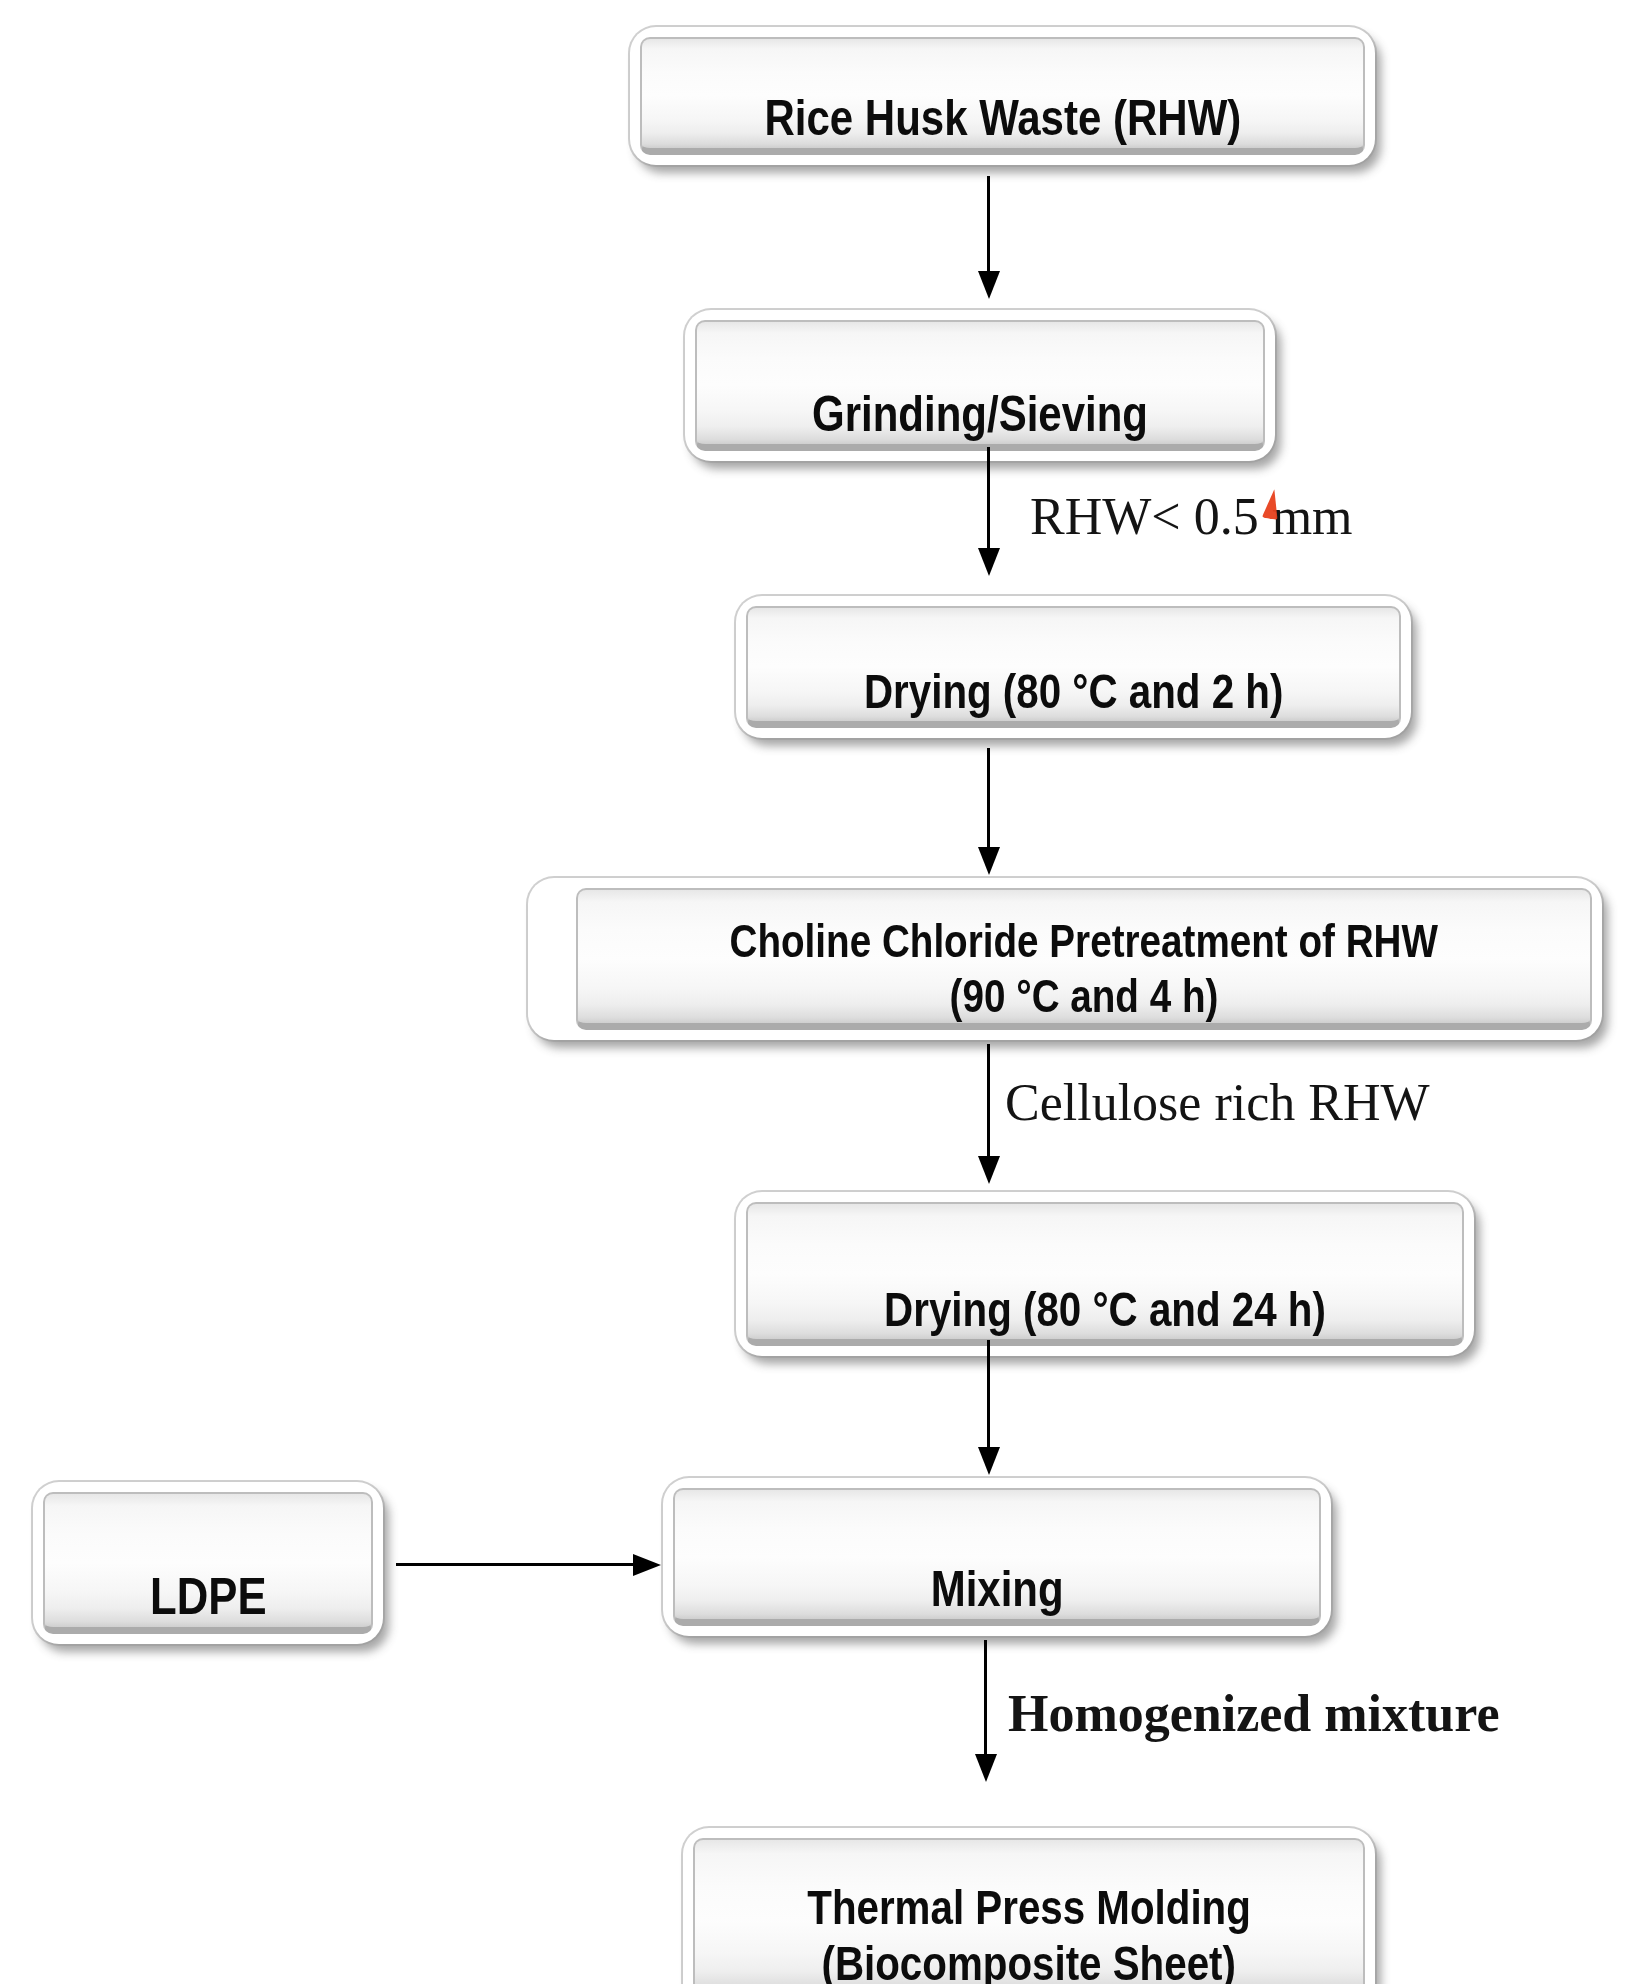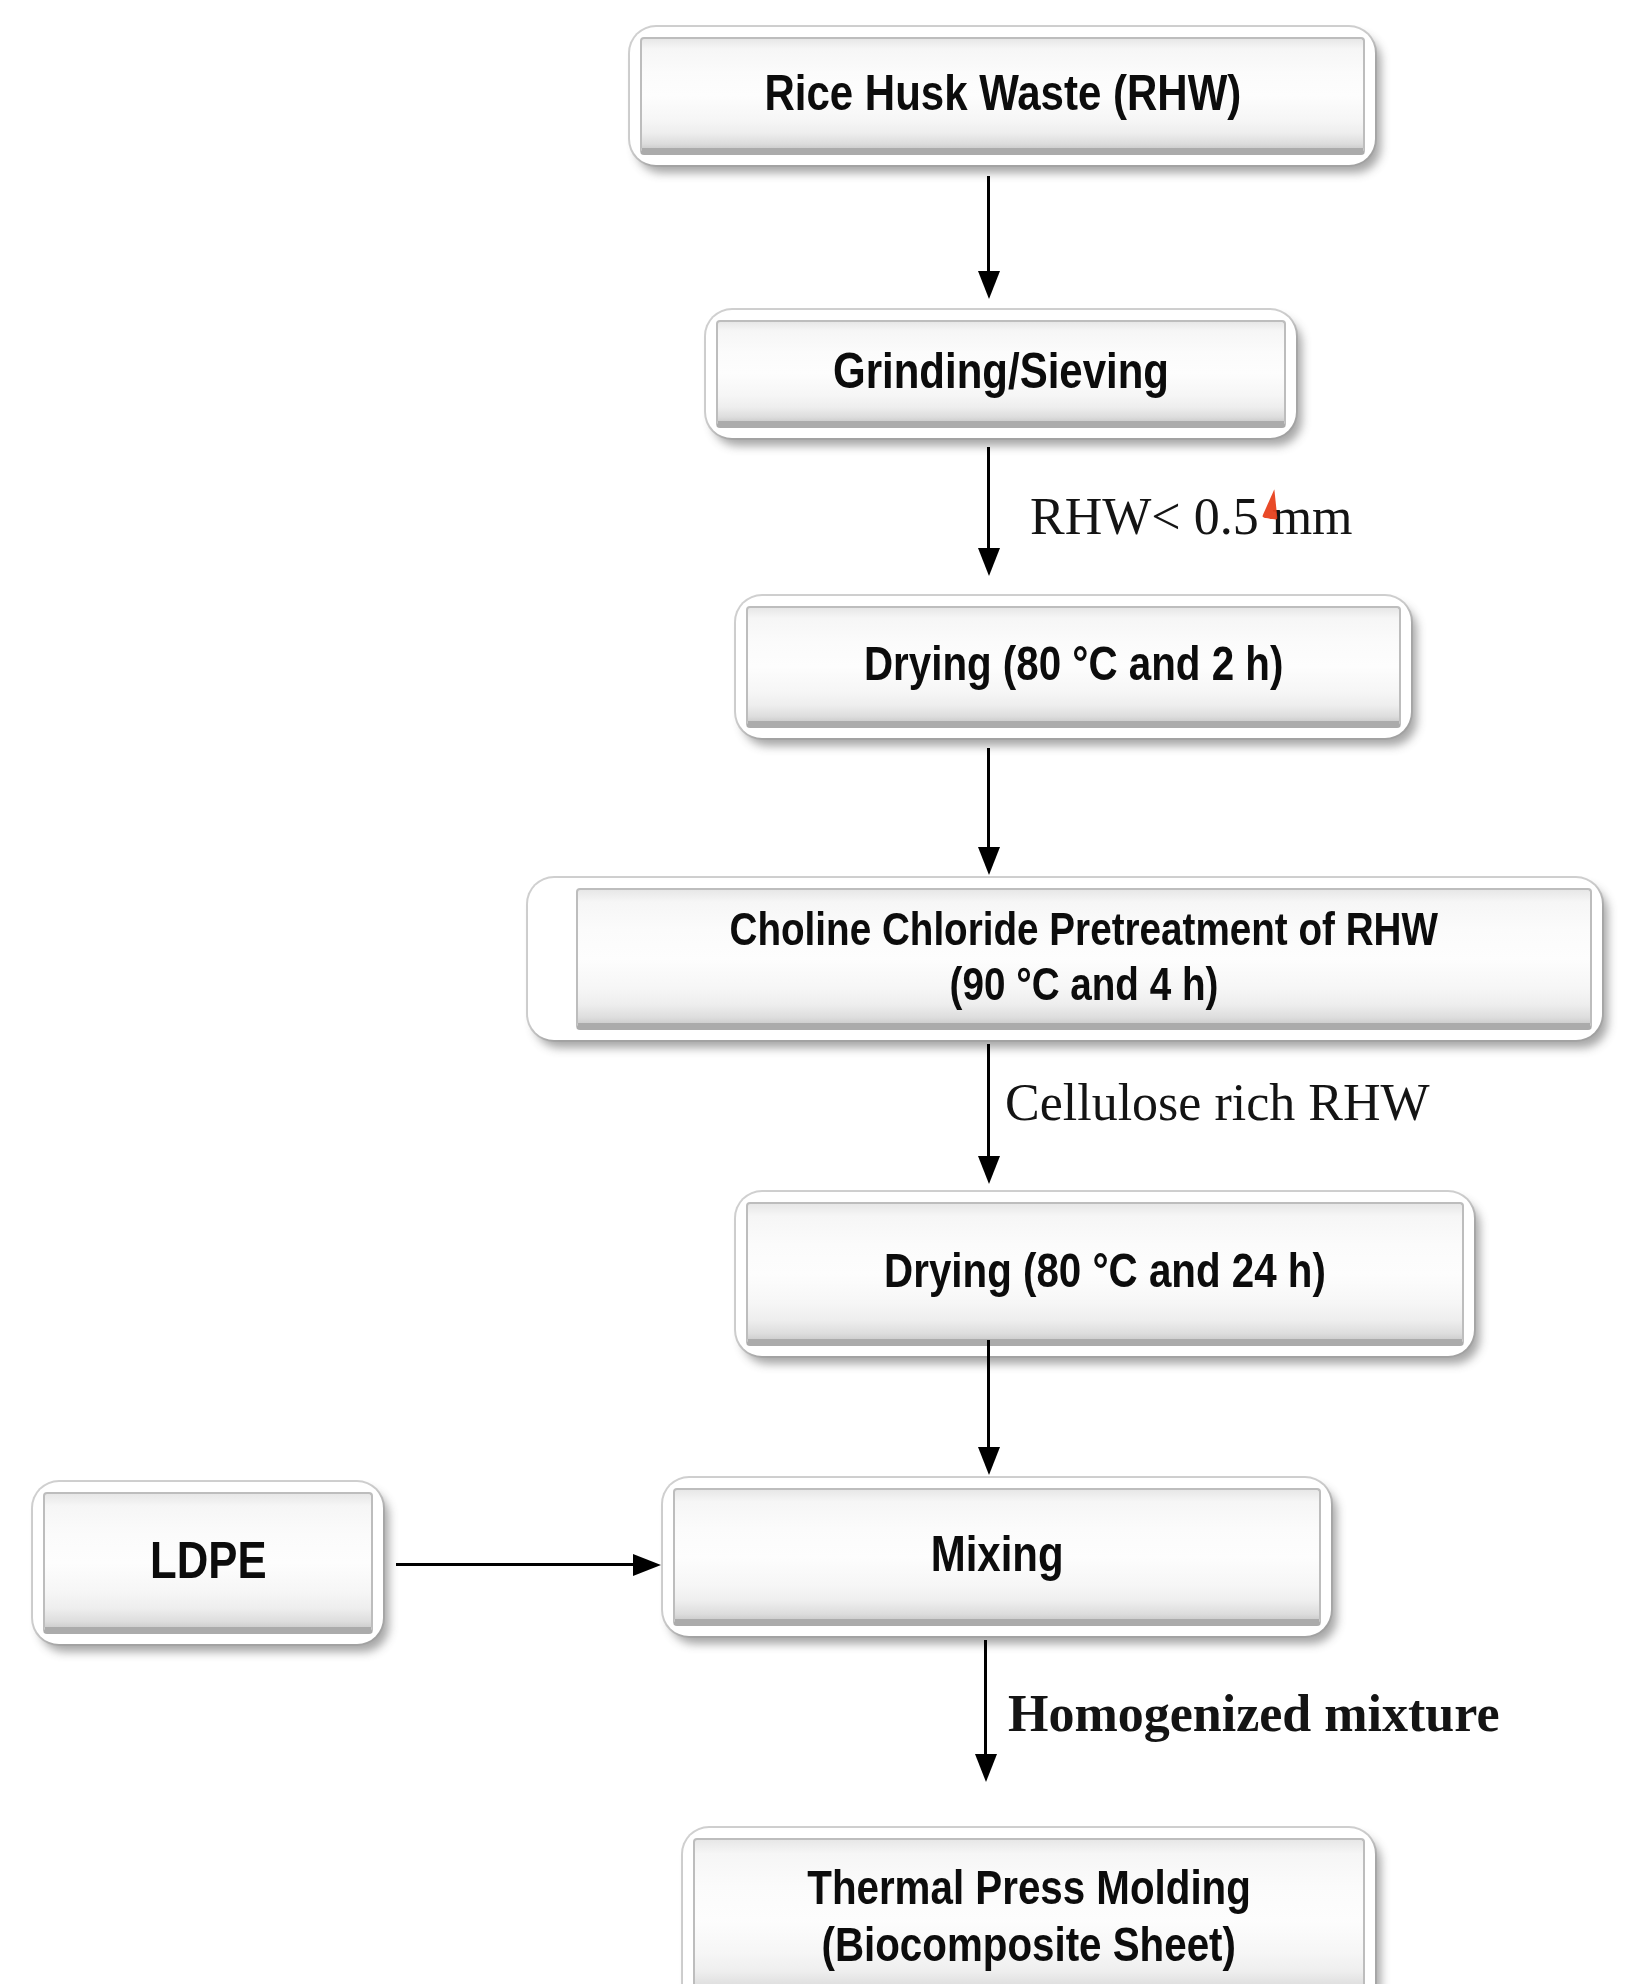--- a/index.html
+++ b/index.html
@@ -21,30 +21,30 @@
     position: absolute;
     background: #ffffff;
     border-radius: 26px;
     padding: 10px;
     box-sizing: border-box;
     box-shadow: 0 0 0 2px rgba(150,150,150,0.45), 6px 8px 10px rgba(60,60,60,0.45);
     display: flex;
   }
   .node-inner {
     flex: 1;
-    border-radius: 4px;
+    border-radius: 10px;
     border: 2px solid #bdbdbd;
     border-bottom: 7px solid #ababab;
     background: linear-gradient(180deg,
       #e7e7e7 0%, #f6f6f6 9%, #fbfbfb 30%, #fdfdfd 52%,
       #f6f6f6 74%, #eeeeee 86%, #dddddd 96%, #cfcfcf 100%);
     display: flex;
     flex-direction: column;
     align-items: center;
-    justify-content: center;
+    justify-content: flex-end;
     text-align: center;
   }
   .node-label {
     font-weight: 700;
     color: #0c0c0c;
     white-space: nowrap;
     line-height: 1.18;
     transform: scaleX(0.84);
     transform-origin: 50% 50%;
     letter-spacing: 0px;
@@ -111,21 +111,21 @@
 <div class="canvas">
 
   <div class="node" style="left:630px; top:27px; width:745px; height:138px;">
     <div class="node-inner">
       <span class="node-label" style="font-size:50px;">Rice Husk Waste (RHW)</span>
     </div>
   </div>
 
   <div class="varrow" style="left:987px; top:176px; height:96px;"></div>
 
-  <div class="node" style="left:706px; top:310px; width:590px; height:128px;">
+  <div class="node" style="left:685px; top:310px; width:590px; height:151px;">
     <div class="node-inner">
       <span class="node-label" style="font-size:50px;">Grinding/Sieving</span>
     </div>
   </div>
 
   <div class="varrow" style="left:987px; top:447px; height:102px;"></div>
 
   <div class="edge-label" style="left:1030px; top:487px;">RHW&lt; 0.5 mm</div>
   <div class="red-mark" style="left:1264px; top:489px;"></div>
 

